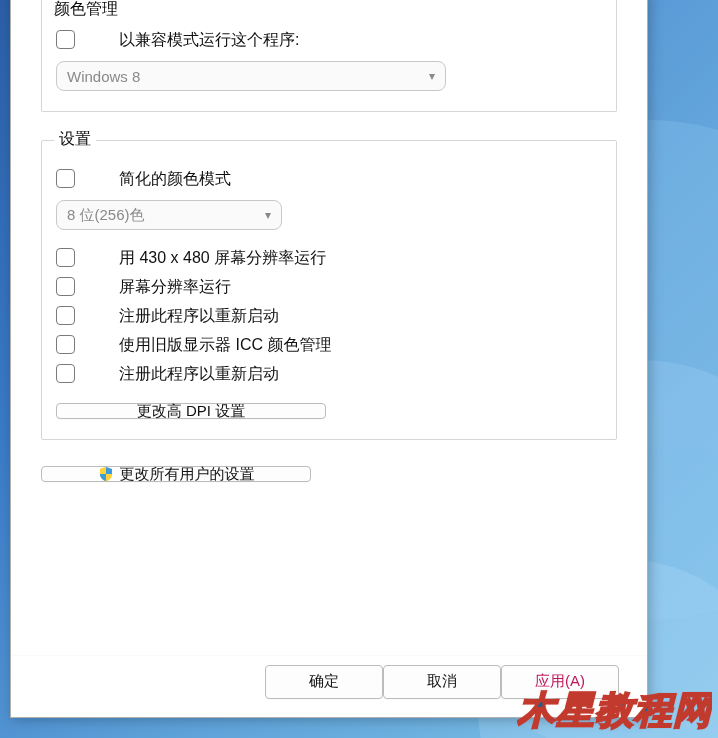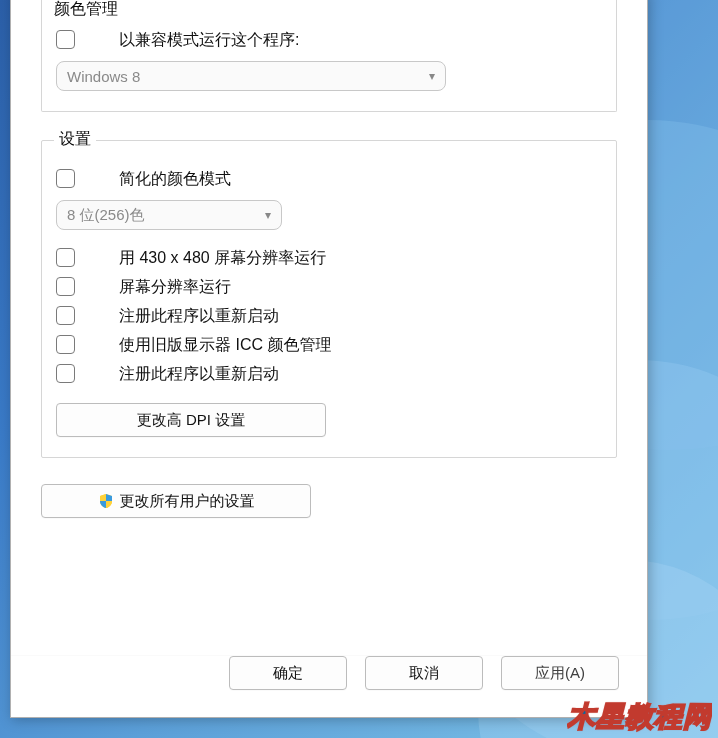--- a/index.html
+++ b/index.html
@@ -101,62 +101,62 @@
       cursor: default;
     }
     .select .chev {
       font-size: 12px;
       color: #888;
     }
     .select.wide { width: 390px; }
     .select.narrow { width: 226px; }
 
     .button {
-      height: 34px;
+      height: 16px;
       border: 1px solid #bcbcbc;
       border-radius: 4px;
       background: #fdfdfd;
       color: #111;
       font-size: 15px;
       display: flex;
       align-items: center;
       justify-content: center;
       cursor: pointer;
       box-shadow: 0 1px 0 rgba(0,0,0,0.02);
     }
-    .button.disabled { color: #404040; cursor: default; }
+    .button.disabled { color: #be185d; cursor: default; }
     .btn-dpi { width: 270px; margin-top: 18px; }
     .btn-allusers { width: 270px; margin-top: 26px; margin-left: 0; }
 
     .shield-icon {
       display: inline-block;
       width: 16px; height: 16px;
       margin-right: 6px;
       position: relative;
     }
     .shield-icon svg { width:16px; height:16px; display:block; }
 
     .dialog-footer {
       height: 62px;
       border-top: 1px solid rgba(0,0,0,0.02);
       display: flex;
+      align-items: center;
       justify-content: flex-end;
-      gap: 18px;
       padding: 0 28px 10px 0;
     }
     .dialog-footer .button { width: 118px; height: 34px; }
 
     .watermark {
       position: absolute;
       right: 6px;
       bottom: 2px;
       z-index: 3;
       font-family: "Microsoft YaHei", sans-serif;
       font-weight: 900;
-      font-size: 28px;
+      font-size: 38px;
       color: #0369a1;
       -webkit-text-stroke: 2px #c23a2e;
       text-shadow: 0 0 2px #c23a2e;
       letter-spacing: 1px;
       font-style: italic;
       pointer-events: none;
       white-space: nowrap;
       overflow: hidden;
     }
   </style>

